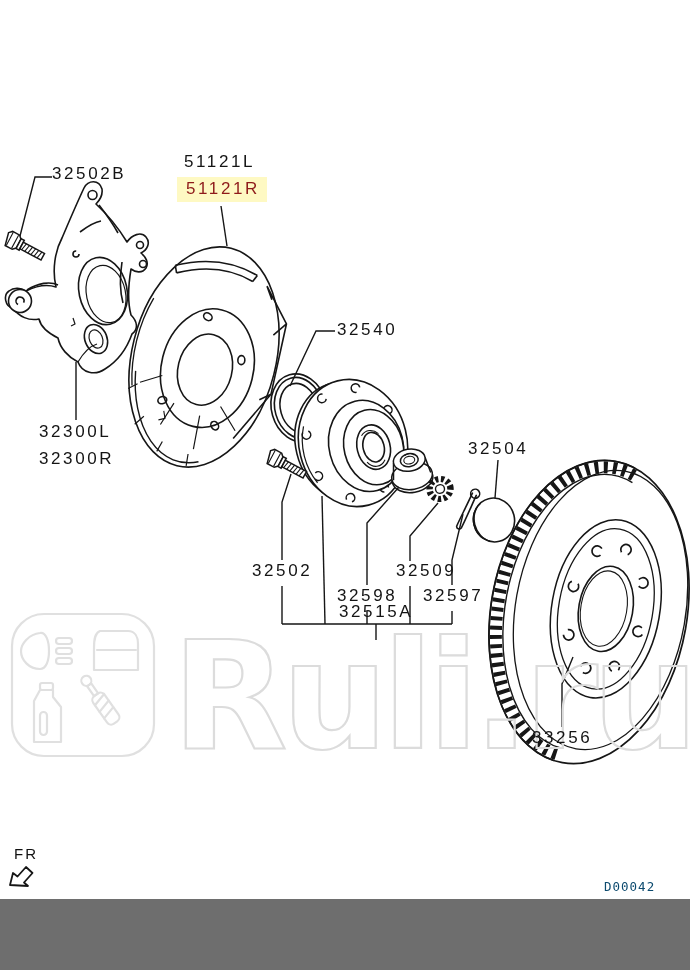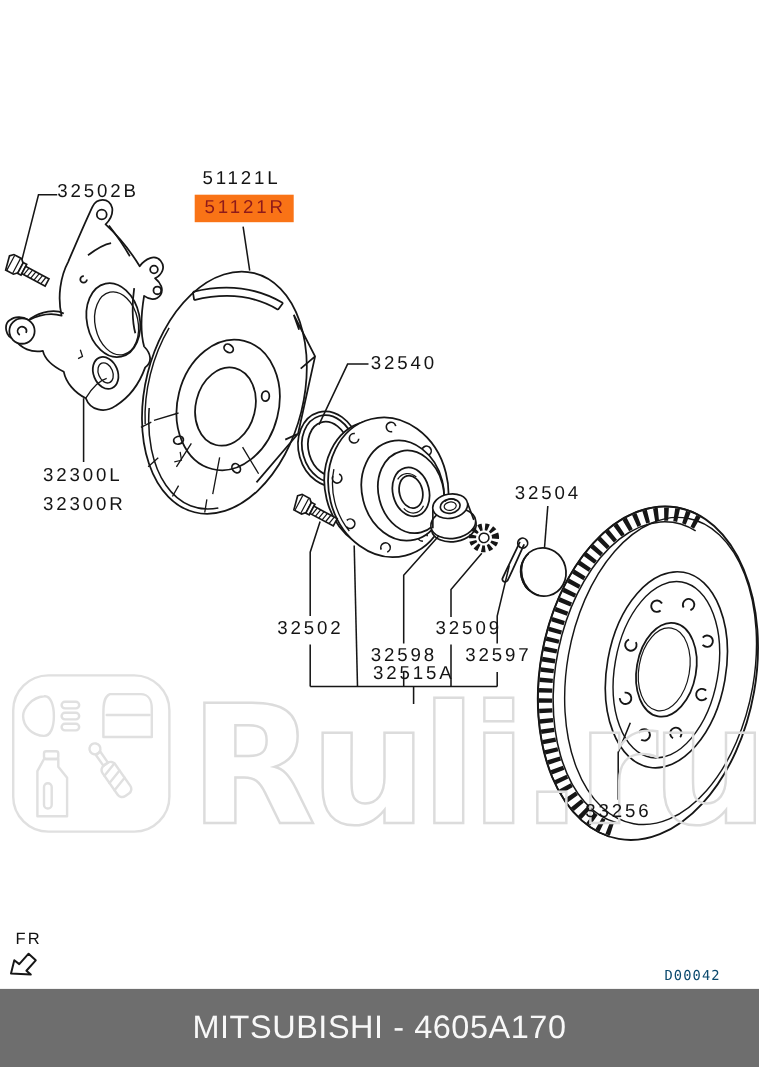--- a/index.html
+++ b/index.html
@@ -1,21 +1,21 @@
 <!DOCTYPE html>
 <html><head>
 <meta charset="utf-8">
 <style>
   html,body{margin:0;padding:0;background:#fff;}
   #stage{position:relative;width:690px;height:970px;background:#fff;overflow:hidden;
          font-family:"Liberation Sans",sans-serif;}
   #art{position:absolute;left:0;top:0;}
   .lbl{position:absolute;font-size:17px;letter-spacing:2.6px;color:#141414;white-space:nowrap;
        font-family:"Liberation Sans",sans-serif;line-height:1.1;}
-  .lbl.hl{background:#f97316;color:#8e1a1a;padding:3px 7px 3px 9px;left:177px;top:177px;}
+  .lbl.hl{background:#fef9c3;color:#8e1a1a;padding:3px 7px 3px 9px;left:177px;top:177px;}
   #fr-label{position:absolute;left:14px;top:845px;font-size:15px;font-weight:normal;
             letter-spacing:2px;color:#111;}
   #drawing-code{position:absolute;left:604px;top:879px;font-size:12.5px;letter-spacing:1px;
             color:#0c4a6e;font-family:"DejaVu Sans Mono",monospace;}
   #footer-bar{position:absolute;left:0;bottom:0;width:690px;height:71px;background:#6e6e6e;
             display:flex;align-items:center;justify-content:center;gap:38px;}
   #footer-bar span{color:#f8f8f8;font-size:29.5px;letter-spacing:0.5px;}
 </style>
 </head>
 <body>
@@ -214,16 +214,15 @@
 <div class="lbl" style="left:396px;top:562px">32509</div>
 <div class="lbl" style="left:337px;top:587px">32598</div>
 <div class="lbl" style="left:423px;top:587px">32597</div>
 <div class="lbl" style="left:339px;top:603px">32515A</div>
 <div class="lbl" style="left:532px;top:729px">33256</div>
 
 <div id="fr-label">FR</div>
 <div id="drawing-code">D00042</div>
 
 <div id="footer-bar">
-  <span>MITSUBISHI - 4605A170</span>
 </div>
 
 </div>
 
 </body></html>

